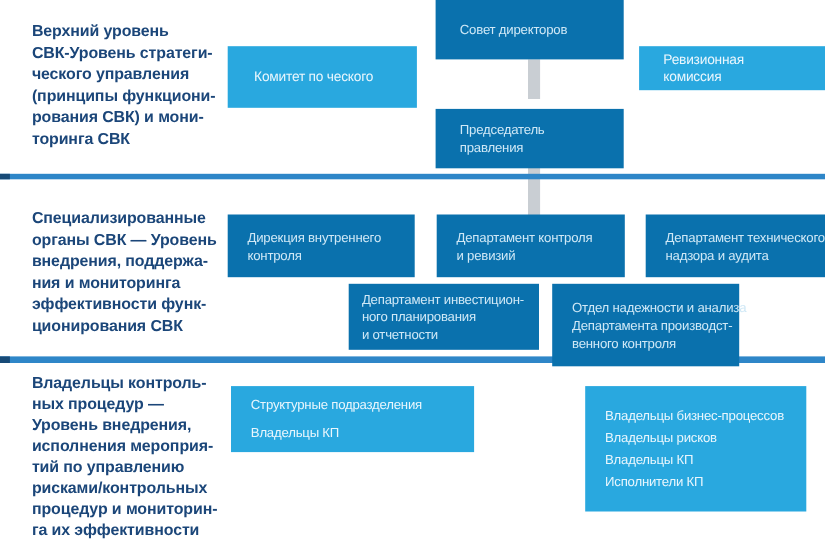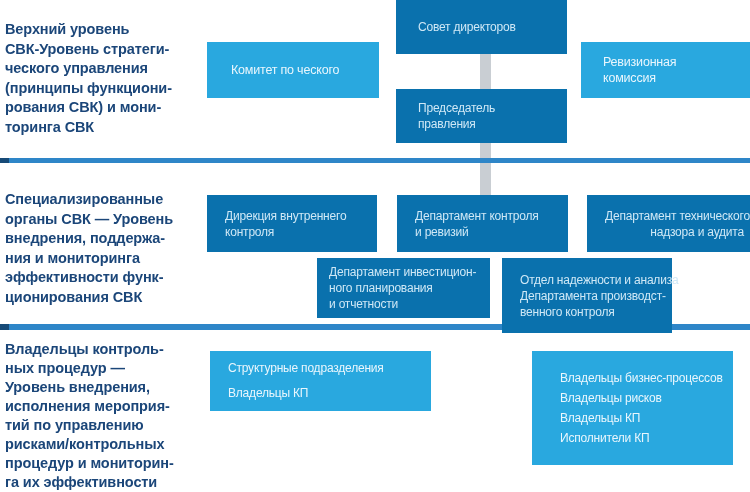--- a/index.html
+++ b/index.html
@@ -50,46 +50,46 @@
     justify-content: center;
     padding: 4px 6px 4px 18px;
     z-index: 4;
     font-size: 12px;
     letter-spacing: -0.2px;
   }
   .box.dark  { background: var(--box-dark, #0a71ad);  color: var(--box-text-on-dark, #cfe8f6); }
   .box.light { background: var(--box-light, #29a8df); color: var(--box-text-on-light, #e9f6fd); }
   .box .tline { white-space: nowrap; line-height: 16px; }
   .box.gap-lg .tline { line-height: 25px; }
-  .box.gap-md .tline { line-height: 20px; margin-left: 10px; }
+  .box.gap-md .tline { line-height: 20px; }
 
   .b-sovet       { left: 396px; top: 0;     width: 171px; height: 54px; padding-left: 22px; }
   .b-komitet     { left: 207px; top: 42px;  width: 172px; height: 56px; padding-left: 24px; font-size: 12.5px; }
-  .b-reviz       { left: 581px; top: 42px;  width: 169px; height: 56px; padding-left: 22px; font-size: 12.5px; }
-  .b-predsedatel { left: 396px; top: 89px;  width: 171px; height: 54px; padding-left: 22px; }
+  .b-reviz       { left: 581px; top: 42px;  width: 169px; height: 40px; padding-left: 22px; font-size: 12.5px; }
+  .b-predsedatel { left: 396px; top: 99px;  width: 171px; height: 54px; padding-left: 22px; }
   .b-direkcia    { left: 207px; top: 195px; width: 170px; height: 57px; }
   .b-depkontrol  { left: 397px; top: 195px; width: 171px; height: 57px; }
-  .b-deptech     { left: 587px; top: 195px; width: 163px; height: 57px; text-align: right; }
+  .b-deptech     { left: 587px; top: 195px; width: 163px; height: 57px; }
   .b-depinvest   { left: 317px; top: 258px; width: 173px; height: 60px; padding-left: 12px; }
   .b-otdel       { left: 502px; top: 258px; width: 170px; height: 75px; }
   .b-struktur    { left: 210px; top: 351px; width: 221px; height: 60px; }
   .b-vladeltsy   { left: 532px; top: 351px; width: 201px; height: 114px; }
 
   
   .side-label {
     position: absolute;
     left: 5px;
     width: 198px;
     font-weight: bold;
     font-size: 14.5px;
     letter-spacing: -0.1px;
     color: var(--label-text, #1b4679);
     z-index: 4;
   }
-  .side-label .tline { white-space: nowrap; line-height: 19.5px; }
+  .side-label .tline { white-space: nowrap; line-height: 19.5px; margin-left: 24px; }
   .lab-1 { top: 20px; }
   .lab-2 { top: 190px; }
   .lab-3 { top: 340px; }
   .lab-3 .tline { line-height: 19px; }
 </style>
 </head>
 <body>
 
 <div class="stage">
 

